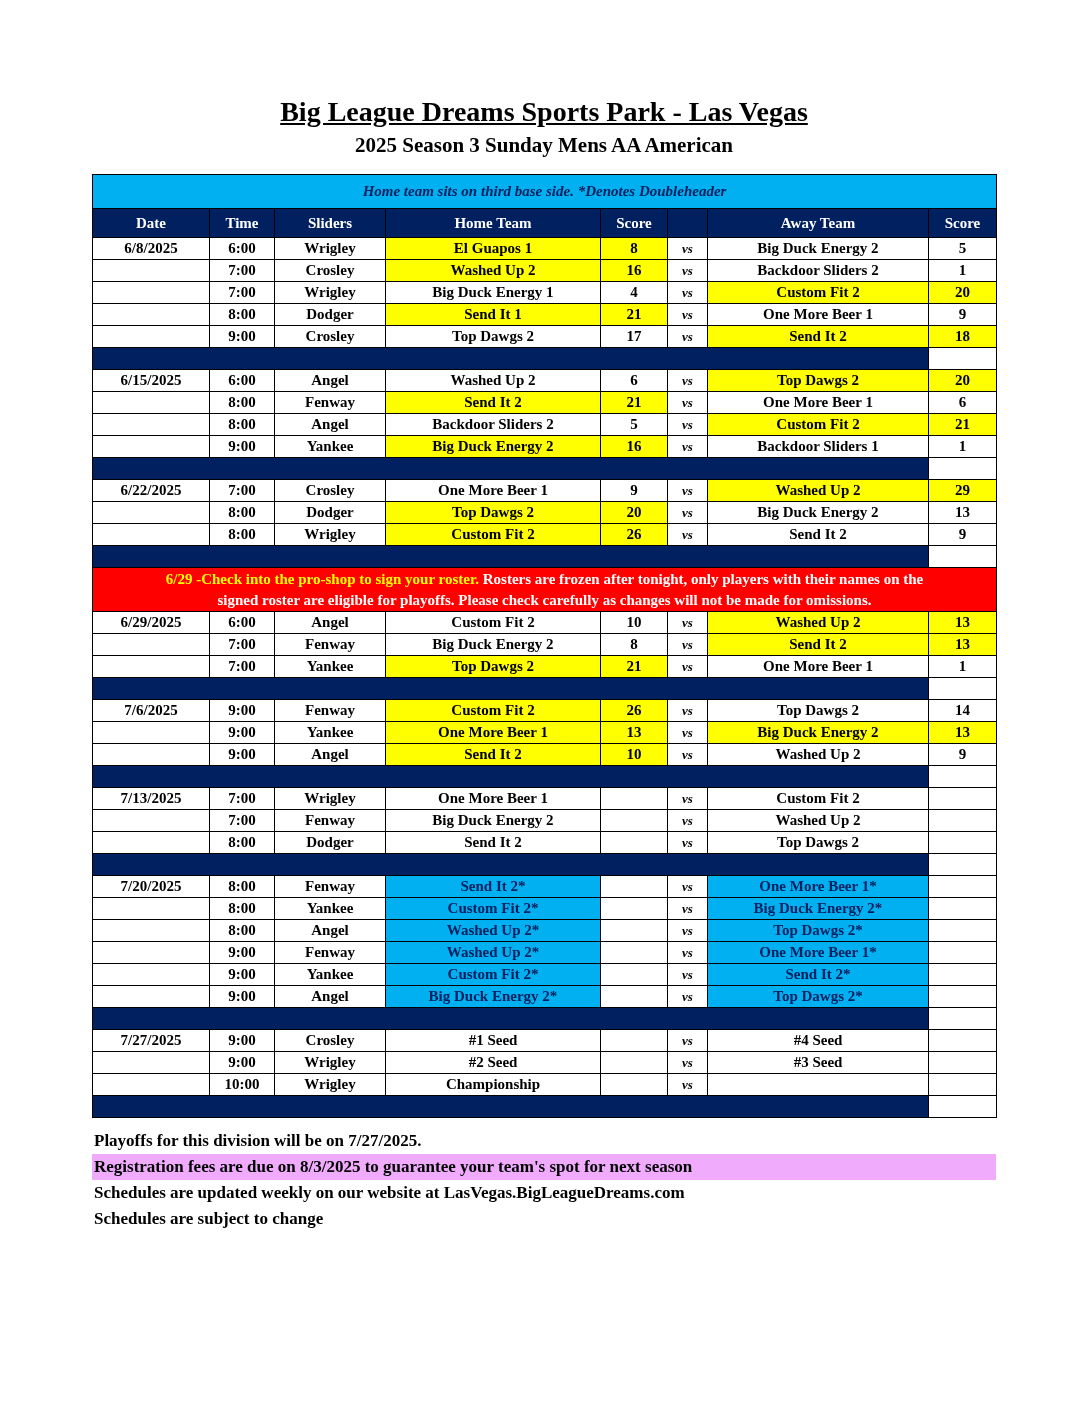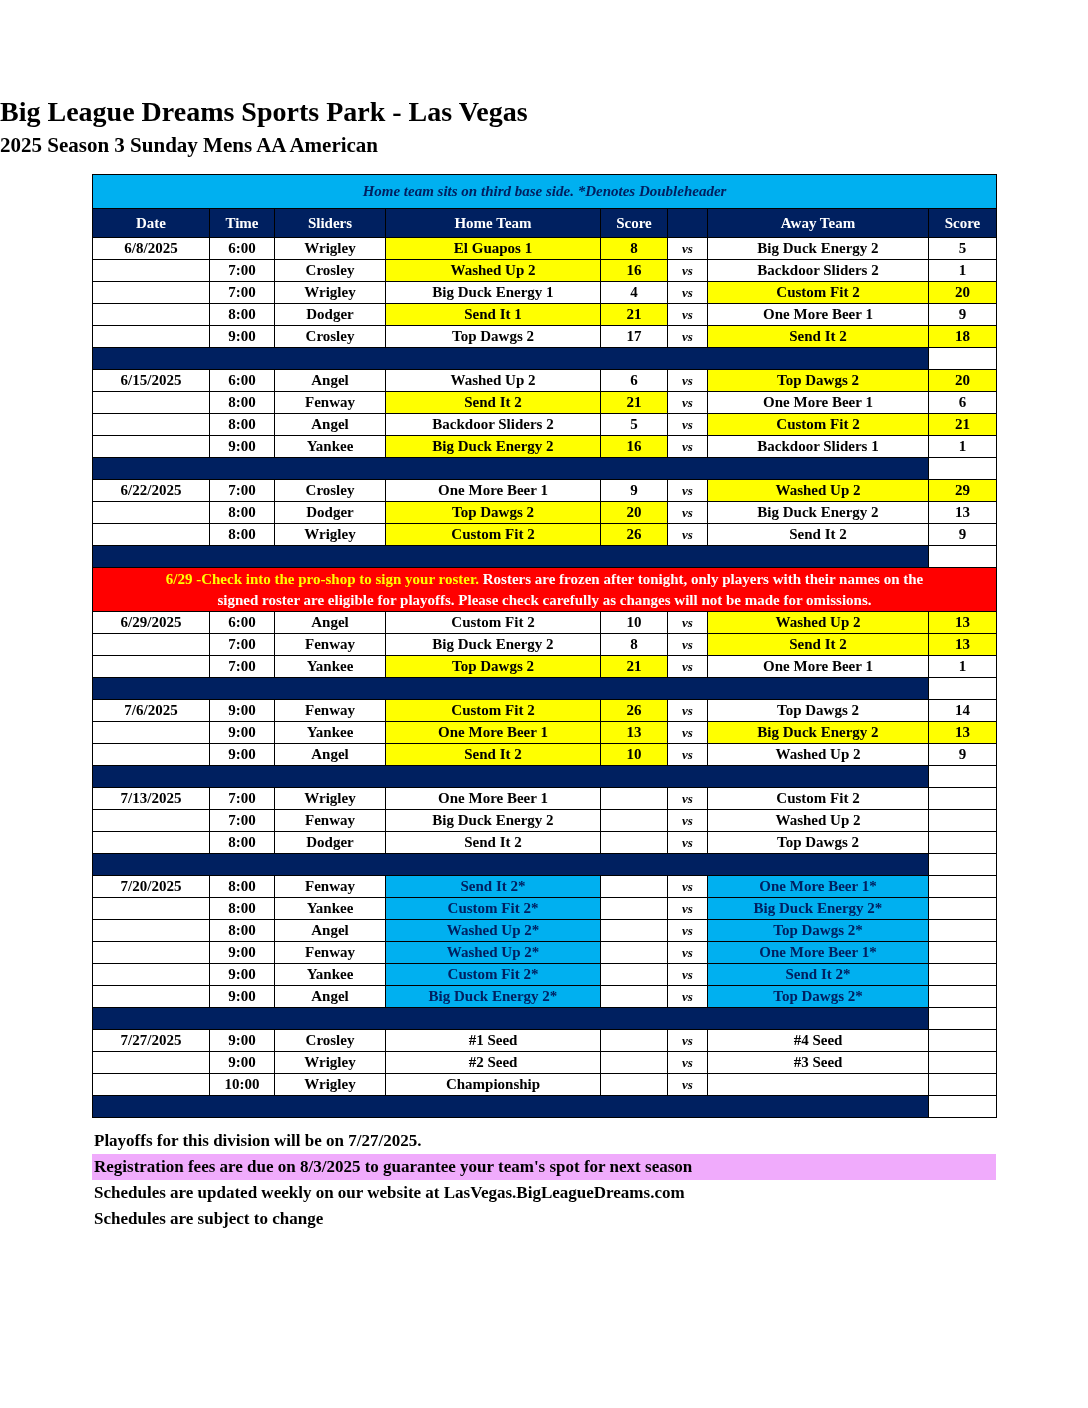--- a/index.html
+++ b/index.html
@@ -1,20 +1,20 @@
 <!DOCTYPE html>
 <html><head>
 <meta charset="utf-8">
 <style>
   * { box-sizing: border-box; }
   html, body { margin: 0; padding: 0; background: #ffffff; }
   body { font-family: "Liberation Serif", serif; }
   .page { width: 1088px; height: 1408px; background: #ffffff; position: relative; overflow: hidden; }
-  .title { margin: 0; padding-top: 96px; font-size: 28px; font-weight: bold; color: #000; }
-  .subtitle { margin: 5px 0 16px 0; font-size: 21px; font-weight: bold; color: #000; }
+  .title { margin: 0; padding-top: 96px; text-align: center; font-size: 28px; font-weight: bold; color: #000; text-decoration: underline; }
+  .subtitle { margin: 5px 0 16px 0; text-align: center; font-size: 21px; font-weight: bold; color: #000; }
   table.schedule { margin: 12px 0 0 92px; width: 904px; border-collapse: collapse; table-layout: fixed; }
   table.schedule td, table.schedule th { border: 1px solid #000; padding: 0 2px; overflow: hidden; white-space: nowrap; }
   .banner-cell { background: #00B0F0; color: #002060; font-style: italic; font-weight: bold; font-size: 15px; text-align: center; height: 34px; white-space: pre-wrap; }
   .head-row th { background: #002060; color: #ffffff; font-size: 15px; font-weight: bold; height: 29px; text-align: center; }
   tbody td { height: 22px; font-size: 15px; font-weight: bold; text-align: center; vertical-align: middle; color: #000; }
   .c-vs { font-style: italic; font-size: 13px; }
   .hl-y { background: #FFFF00; }
   .hl-b { background: #00B0F0; color: #002060; }
   .sep-bar { background: #002060; }
   .sep-end { background: #ffffff; }

